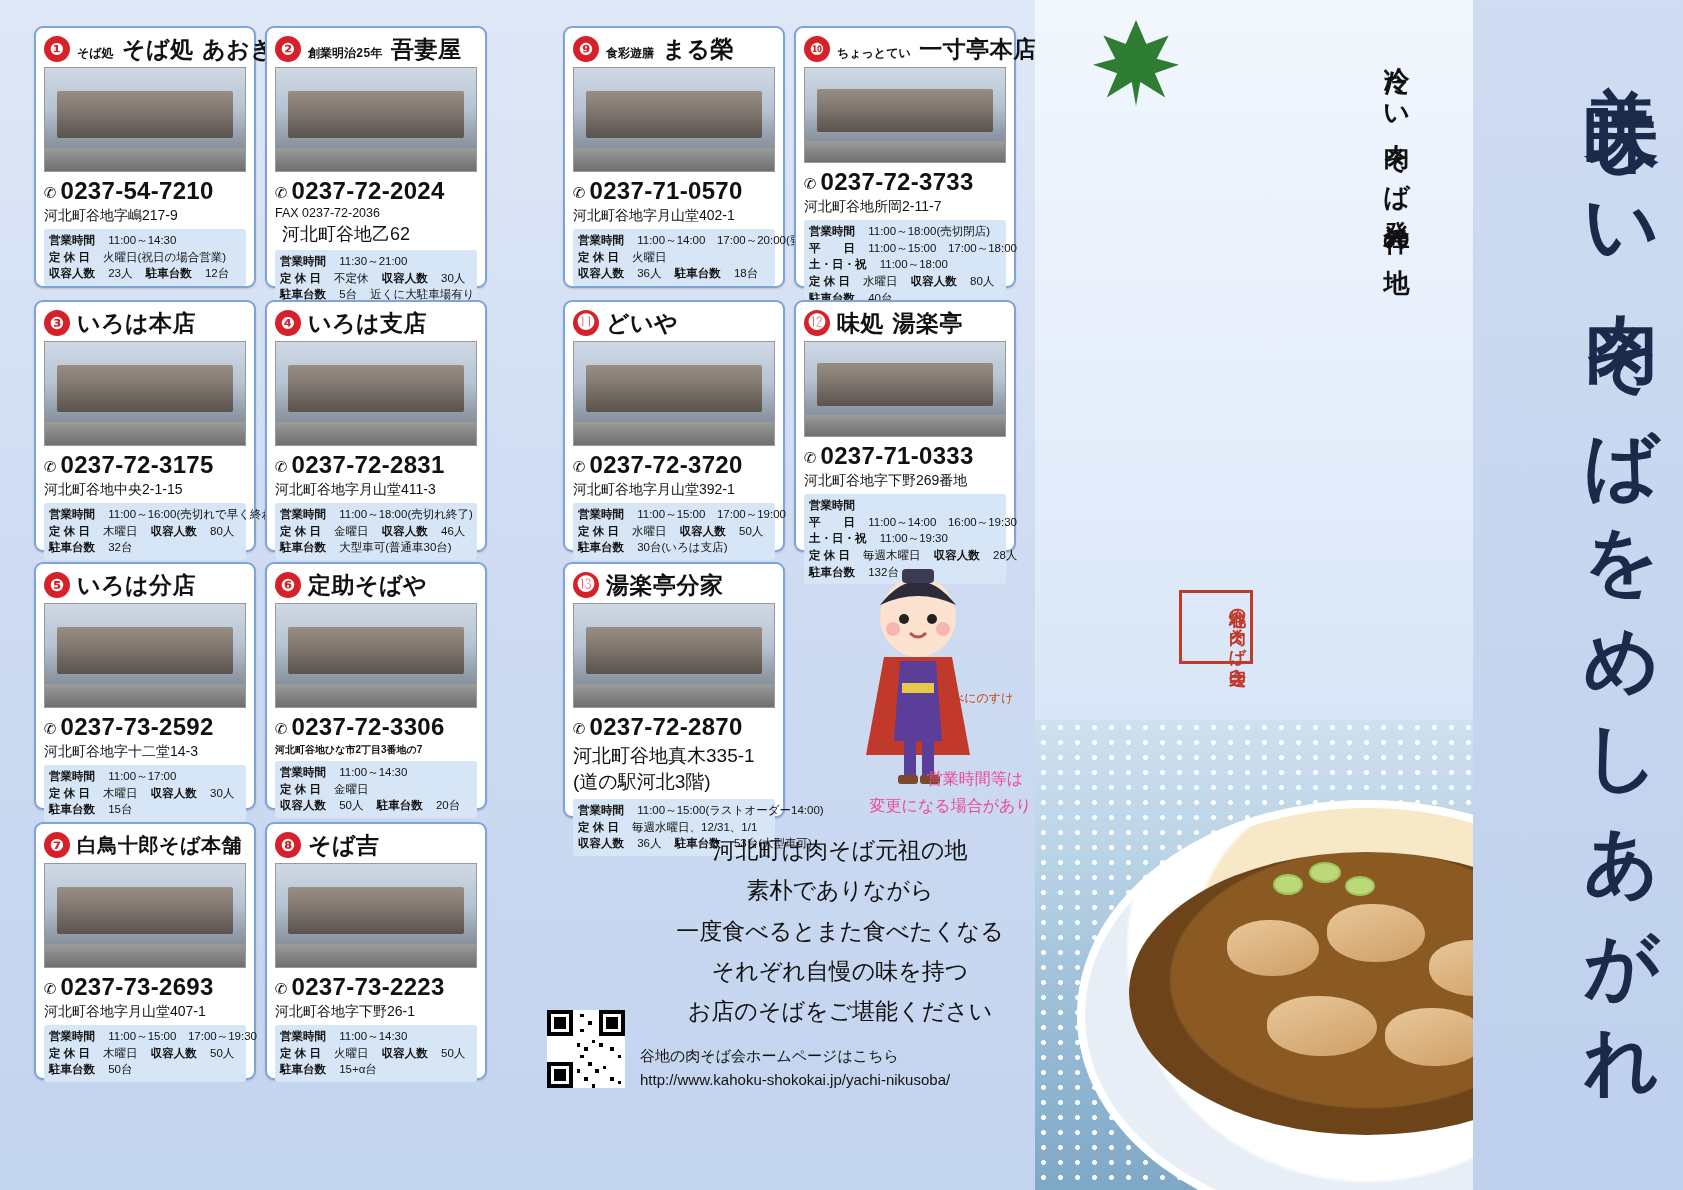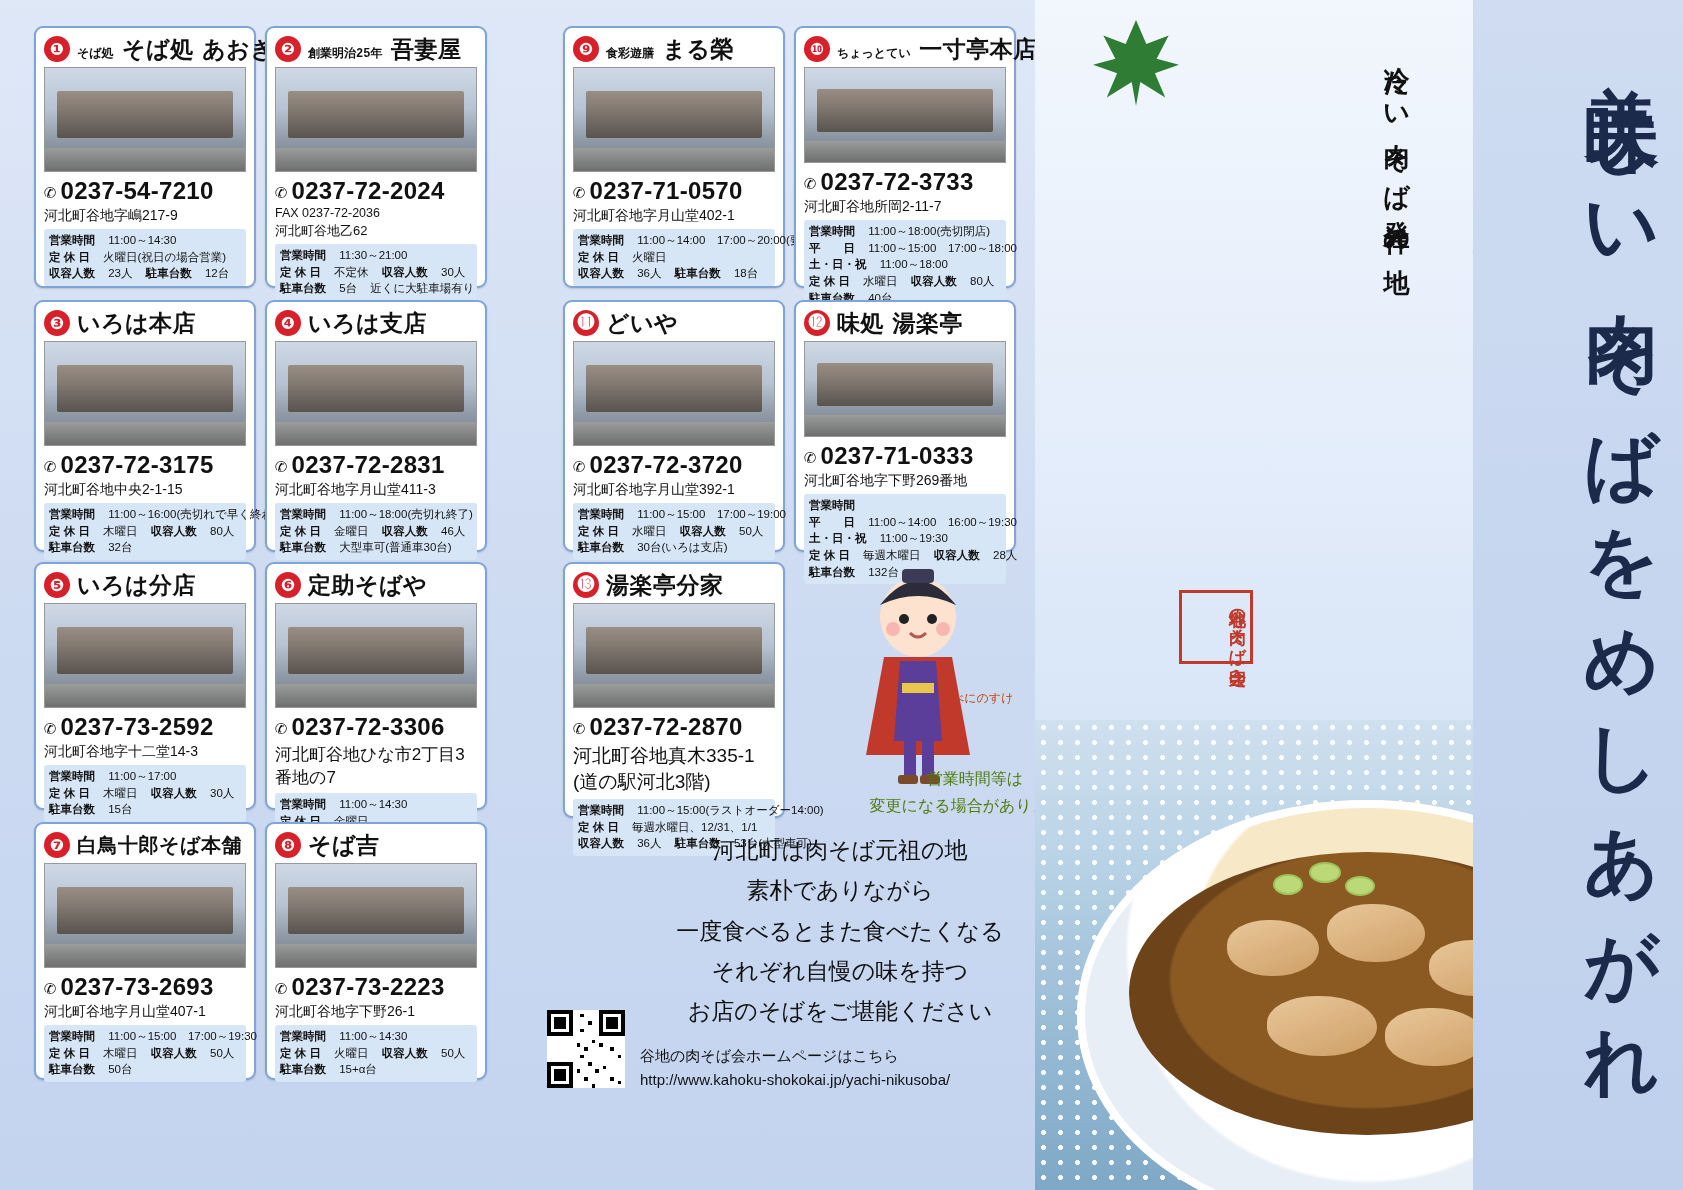--- a/index.html
+++ b/index.html
@@ -56,21 +56,21 @@
     font-size:11.5px;line-height:1.45;color:#111;
   }
   .infobox .lbl{font-weight:bold;}
   .inforow{white-space:nowrap;}
   .inforow span+span{margin-left:10px;}
 
   
   .mascot{position:absolute;left:838px;top:565px;width:160px;height:230px;}
   .mascot-cap{position:absolute;left:952px;top:690px;font-size:12px;color:#c2410c;}
   .notice{
-    position:absolute;left:840px;top:765px;width:270px;font-size:16px;color:#4d7c0f;
+    position:absolute;left:840px;top:765px;width:270px;font-size:16px;color:#ec4899;
     line-height:1.7;text-align:center;
   }
   .poem{
     position:absolute;left:580px;top:830px;width:520px;text-align:center;
     font-size:23px;line-height:1.75;color:#111;font-family:"DejaVu Sans",sans-serif;
   }
   .qr{
     position:absolute;left:547px;top:1010px;width:78px;height:78px;background:#fff;
   }
   .urlblock{
@@ -223,21 +223,21 @@
     <div class="cardhead">
       <div class="num">❷</div>
       <div class="shopname"><span class="small">創業明治25年</span> <span>吾妻屋</span></div>
     </div>
     <div class="photo"></div>
     <div class="tel">
         <span class="telicon">✆</span>
         <span class="telnum">0237-72-2024</span>
       </div>
     <div class="fax">FAX 0237-72-2036</div>
-    <div class="addr" style="font-size:13px;">河北町谷地乙62</div>
+    <div class="addr" style="font-size:18px;margin-left:7px;">河北町谷地乙62</div>
     <div class="infobox">
       <div class="inforow"><span class="lbl">営業時間</span> <span>11:30～21:00</span></div>
       <div class="inforow"><span class="lbl">定 休 日</span> <span>不定休</span> <span class="lbl">収容人数</span> <span>30人</span></div>
       <div class="inforow"><span class="lbl">駐車台数</span> <span>5台</span> <span>近くに大駐車場有り</span></div>
     </div>
   </div>
 
   <div class="card" style="left:265px;top:300px;width:222px;height:252px;">
     <div class="cardhead">
       <div class="num">❹</div>
@@ -259,21 +259,21 @@
   <div class="card" style="left:265px;top:562px;width:222px;height:248px;">
     <div class="cardhead">
       <div class="num">❻</div>
       <div class="shopname">定助そばや</div>
     </div>
     <div class="photo"></div>
     <div class="tel">
         <span class="telicon">✆</span>
         <span class="telnum">0237-72-3306</span>
       </div>
-    <div class="addr" style="font-size:17px;">河北町谷地ひな市2丁目3番地の7</div>
+    <div class="addr" style="font-size:10px;font-weight:bold;">河北町谷地ひな市2丁目3番地の7</div>
     <div class="infobox">
       <div class="inforow"><span class="lbl">営業時間</span> <span>11:00～14:30</span></div>
       <div class="inforow"><span class="lbl">定 休 日</span> <span>金曜日</span></div>
       <div class="inforow"><span class="lbl">収容人数</span> <span>50人</span> <span class="lbl">駐車台数</span> <span>20台</span></div>
     </div>
   </div>
 
   <div class="card" style="left:265px;top:822px;width:222px;height:258px;">
     <div class="cardhead">
       <div class="num">❽</div>

